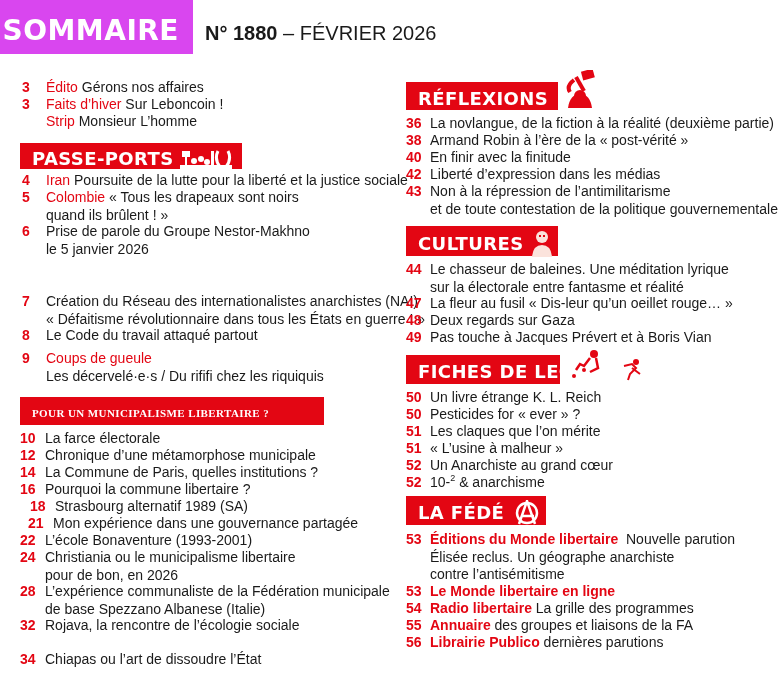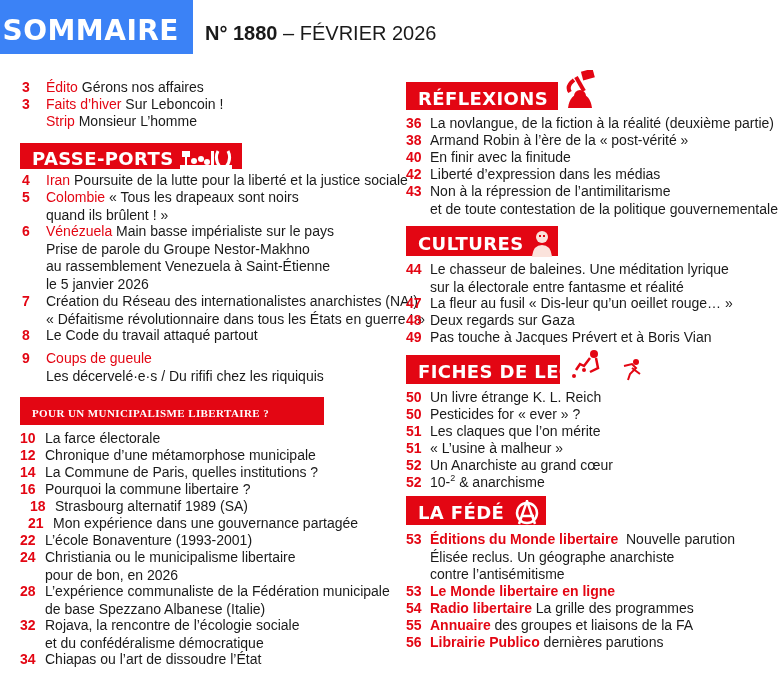--- a/index.html
+++ b/index.html
@@ -1,21 +1,21 @@
 <!DOCTYPE html>
 <html><head>
   <meta charset="utf-8">
   <style>
     * { margin: 0; padding: 0; box-sizing: border-box; }
     html, body { width: 780px; height: 679px; background: #ffffff; overflow: hidden; }
     body { position: relative; font-family: "Liberation Sans", sans-serif; color: #1a1a1a; }
 
     .title-block {
       position: absolute; left: 0; top: 0; width: 193px; height: 54px;
-      background: #3b82f6; color: #fff;
+      background: #d946ef; color: #fff;
       font-family: "DejaVu Sans", sans-serif; font-weight: 900;
       font-size: 28px; letter-spacing: 0.5px;
       display: flex; align-items: center; justify-content: flex-end;
       padding-right: 14px; padding-top: 6px;
     }
     .issue {
       position: absolute; left: 205px; top: 22px;
       font-size: 20px; color: #1a1a1a;
     }
     .issue .num { font-weight: 700; }
@@ -102,23 +102,21 @@
     <span class="pg">4</span>
     <span class="txt" style="padding-left:24px;"><span class="lead">Iran</span><span class="body"> Poursuite de la lutte pour la liberté et la justice sociale</span></span>
   </div>
   <div class="entry" style="left:22px; top:189px;">
     <span class="pg">5</span>
     <span class="txt" style="padding-left:24px;"><span class="lead">Colombie</span><span class="body"> « Tous les drapeaux sont noirs</span></span>
     <span class="cont" style="padding-left:24px;">quand ils brûlent ! »</span>
   </div>
   <div class="entry" style="left:22px; top:223px;">
     <span class="pg">6</span>
-    <span class="txt" style="padding-left:24px;"><span class="lead">Vénézuela</span><span class="body"> Main basse impérialiste sur le pays</span></span>
     <span class="cont" style="padding-left:24px;">Prise de parole du Groupe Nestor-Makhno</span>
-    <span class="cont" style="padding-left:24px;">au rassemblement Venezuela à Saint-Étienne</span>
     <span class="cont" style="padding-left:24px;">le 5 janvier 2026</span>
   </div>
   <div class="entry" style="left:22px; top:293px;">
     <span class="pg">7</span>
     <span class="txt body" style="padding-left:24px;">Création du Réseau des internationalistes anarchistes (NAI)</span>
     <span class="cont" style="padding-left:24px;">« Défaitisme révolutionnaire dans tous les États en guerre ! »</span>
   </div>
   <div class="entry" style="left:22px; top:327px;">
     <span class="pg">8</span>
     <span class="txt body" style="padding-left:24px;">Le Code du travail attaqué partout</span>
@@ -167,21 +165,20 @@
     <span class="cont" style="padding-left:25px;">pour de bon, en 2026</span>
   </div>
   <div class="entry" style="left:20px; top:583px;">
     <span class="pg">28</span>
     <span class="txt body" style="padding-left:25px;">L’expérience communaliste de la Fédération municipale</span>
     <span class="cont" style="padding-left:25px;">de base Spezzano Albanese (Italie)</span>
   </div>
   <div class="entry" style="left:20px; top:617px;">
     <span class="pg">32</span>
     <span class="txt body" style="padding-left:25px;">Rojava, la rencontre de l’écologie sociale</span>
-    <span class="cont" style="padding-left:25px;">et du confédéralisme démocratique</span>
   </div>
   <div class="entry" style="left:20px; top:651px;">
     <span class="pg">34</span>
     <span class="txt body" style="padding-left:25px;">Chiapas ou l’art de dissoudre l’État</span>
   </div>
 </div>
 
 <div class="col col-right">
 
   <div class="section-head" style="left:11px; top:82px;">

